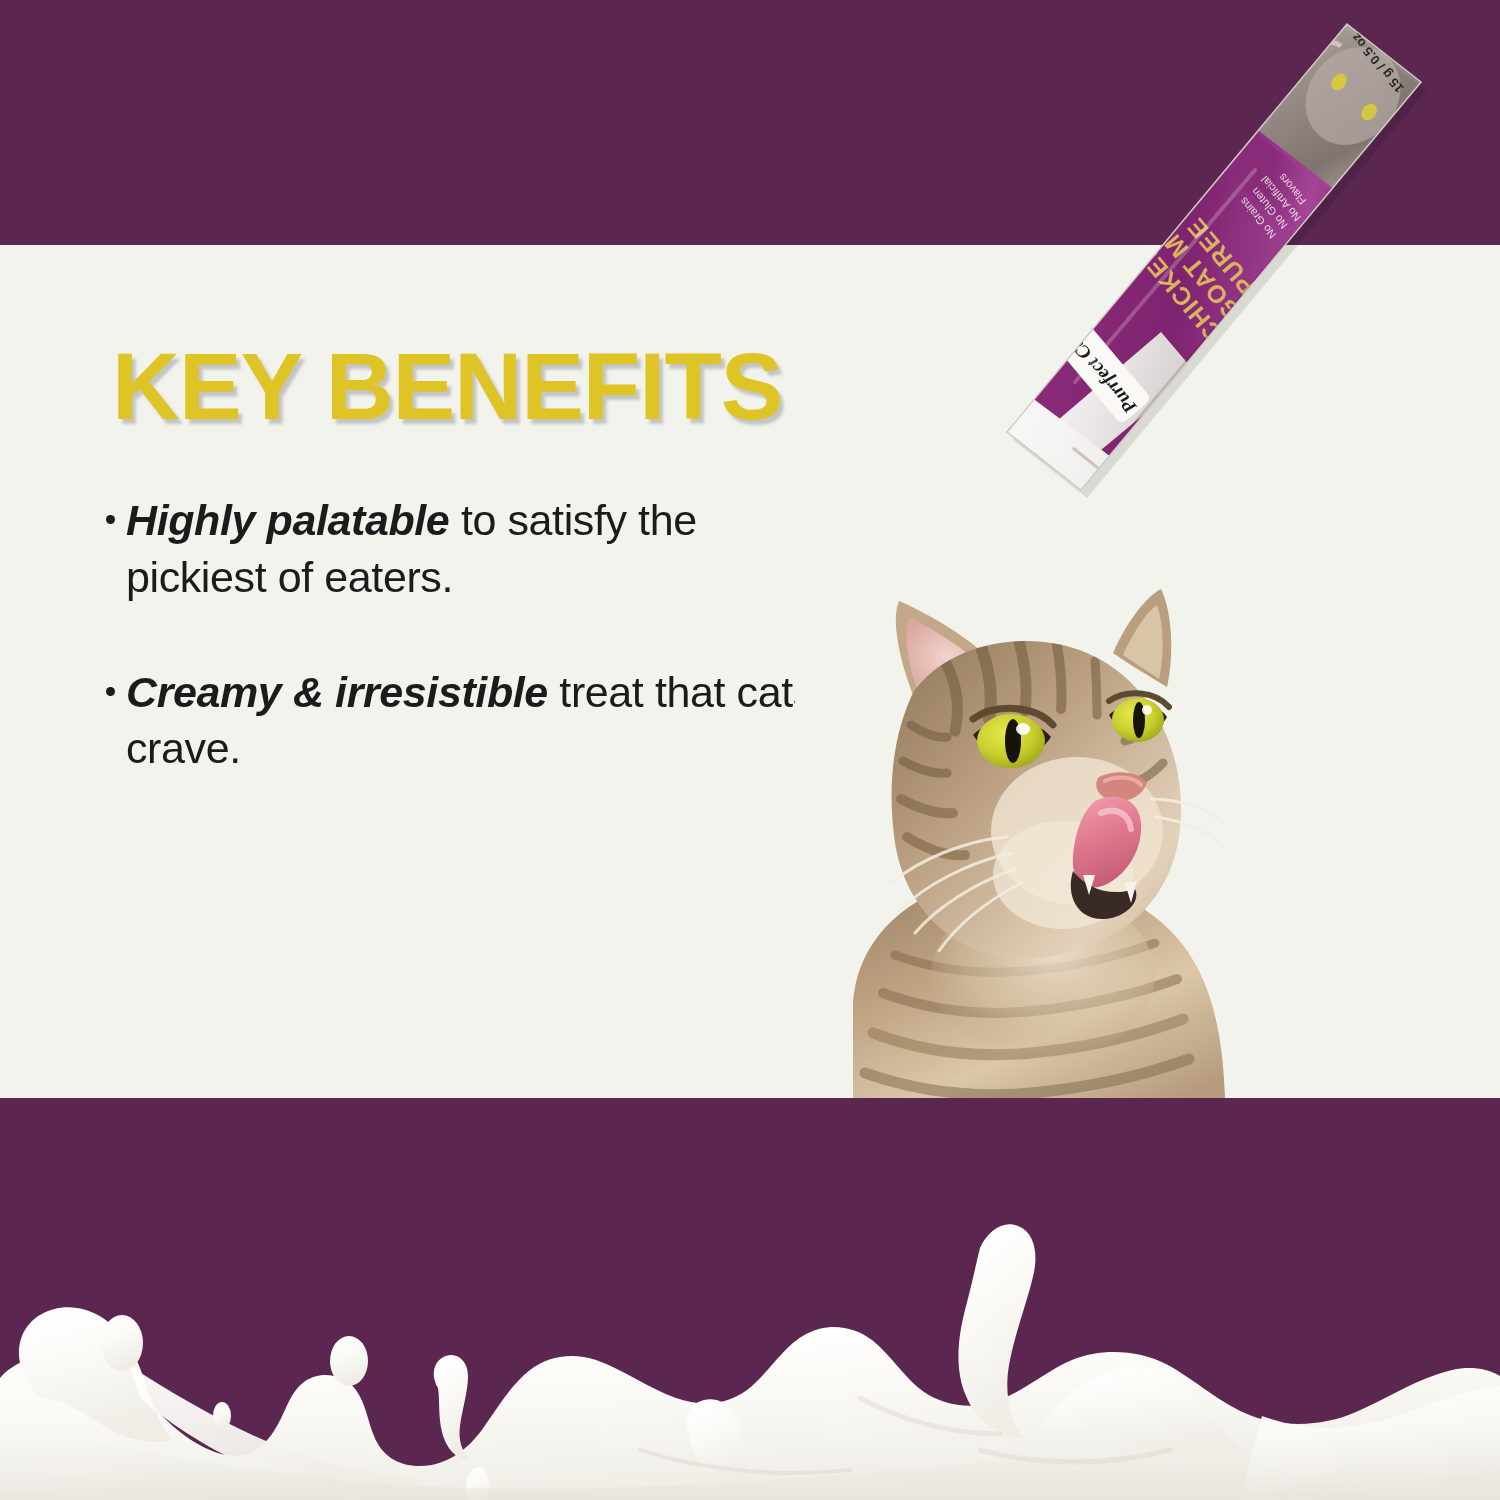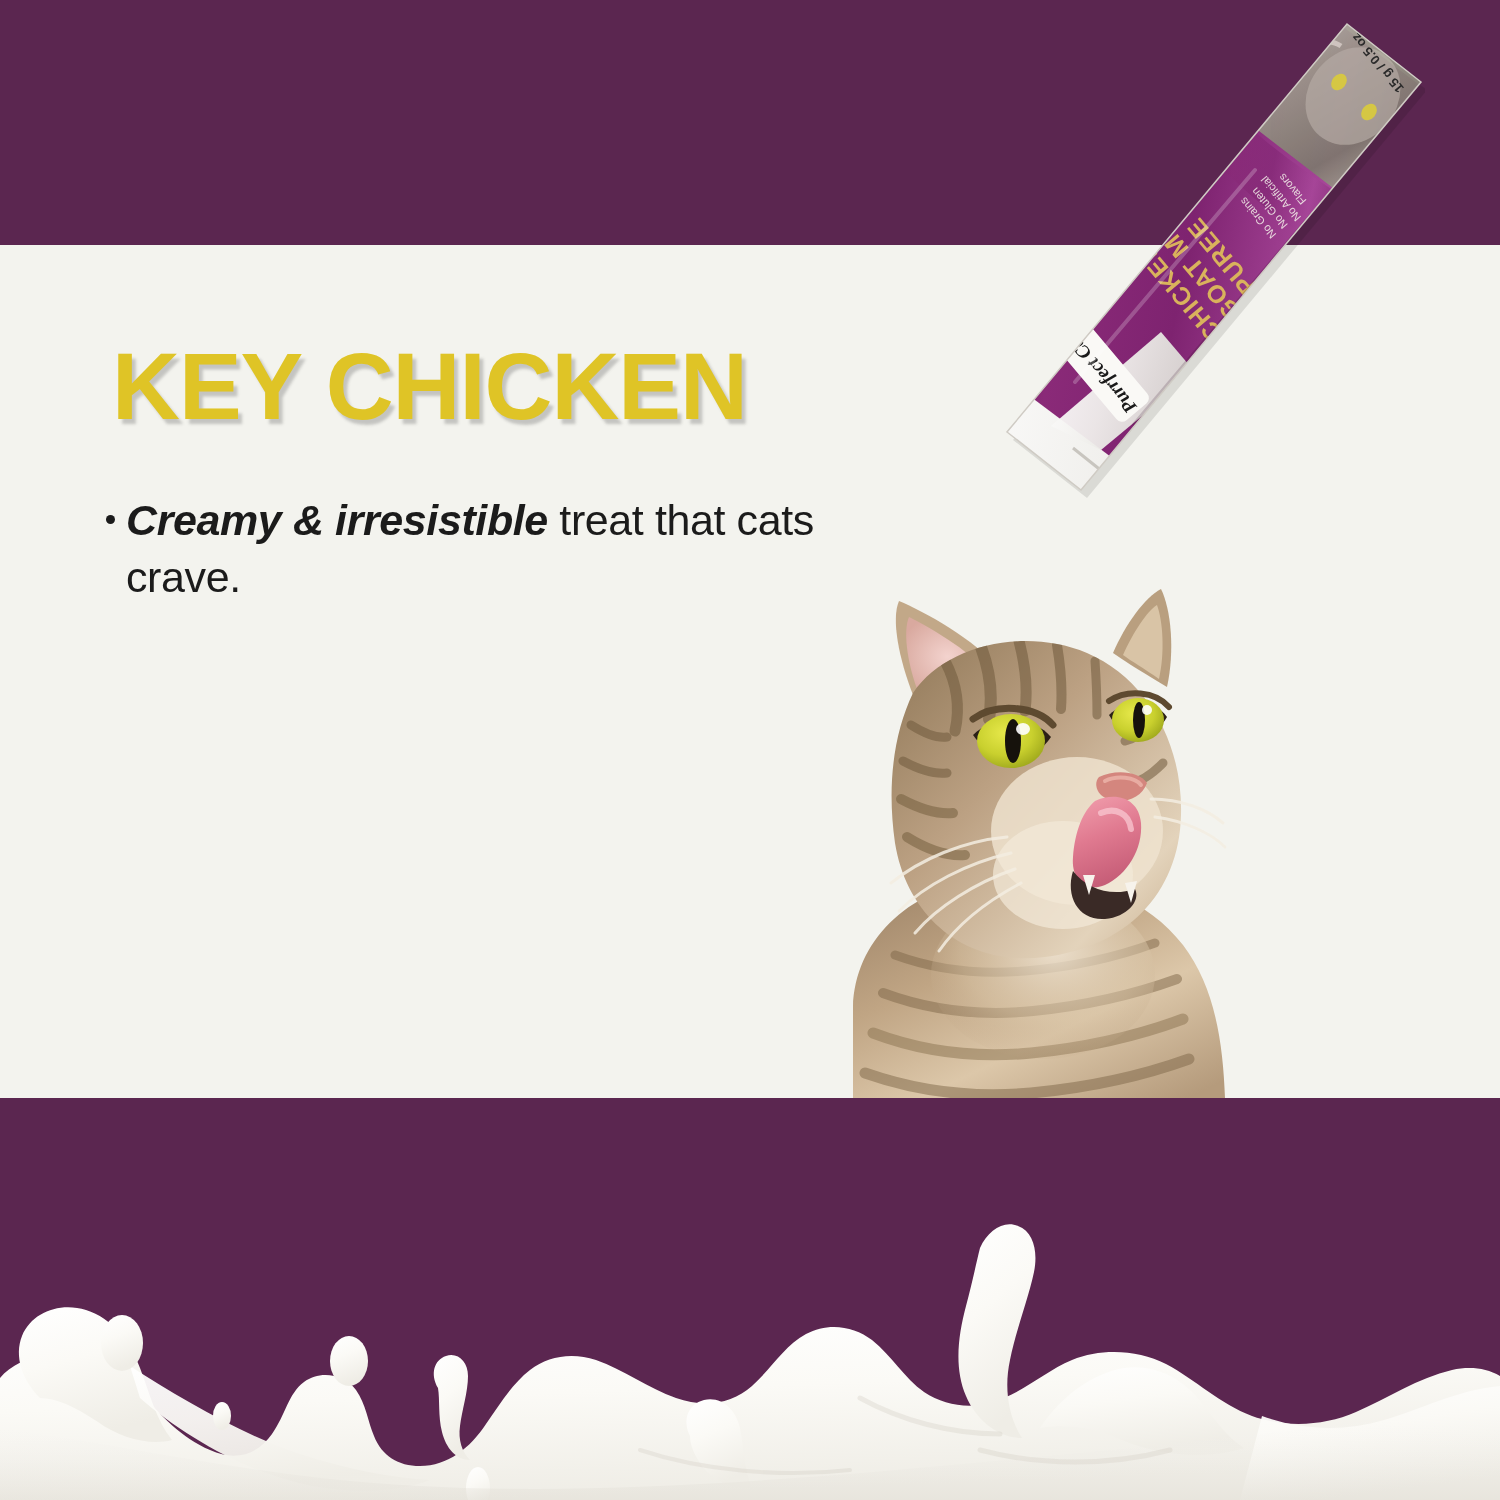--- a/index.html
+++ b/index.html
@@ -129,24 +129,27 @@
 </style>
 </head>
 <body>
 
 <div id="poster">
 
   <div class="band" id="band-top"></div>
 
   <div id="panel-middle"></div>
 
-  <div id="headline">KEY CHICKEN</div>
+  <div id="headline">KEY BENEFITS</div>
 
   <div id="benefits">
 
+    <div class="benefit">
+      <span class="bullet-dot"></span><span class="lead">Highly palatable</span><span class="tail"> to satisfy the pickiest of eaters.</span>
+    </div>
 
     <div class="benefit">
       <span class="bullet-dot"></span><span class="lead">Creamy &amp; irresistible</span><span class="tail"> treat that cats crave.</span>
     </div>
 
 
   </div>
 
   <div id="cat-photo">
     <svg id="cat-svg" viewBox="0 0 440 523" xmlns="http://www.w3.org/2000/svg">

